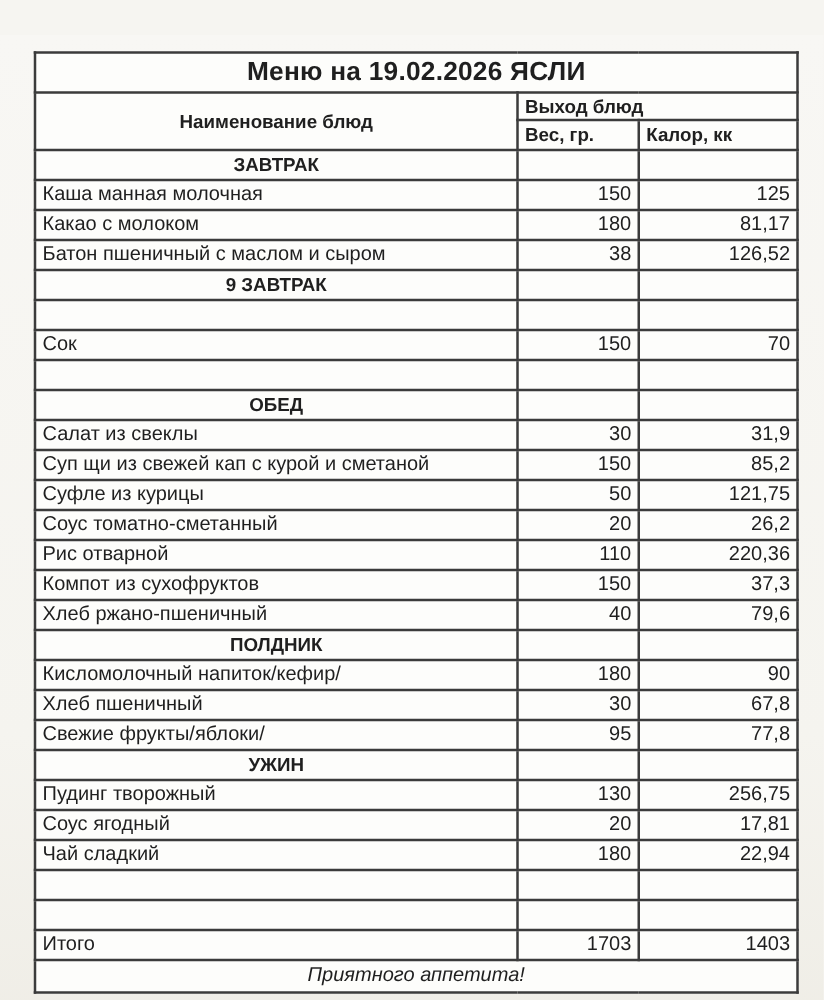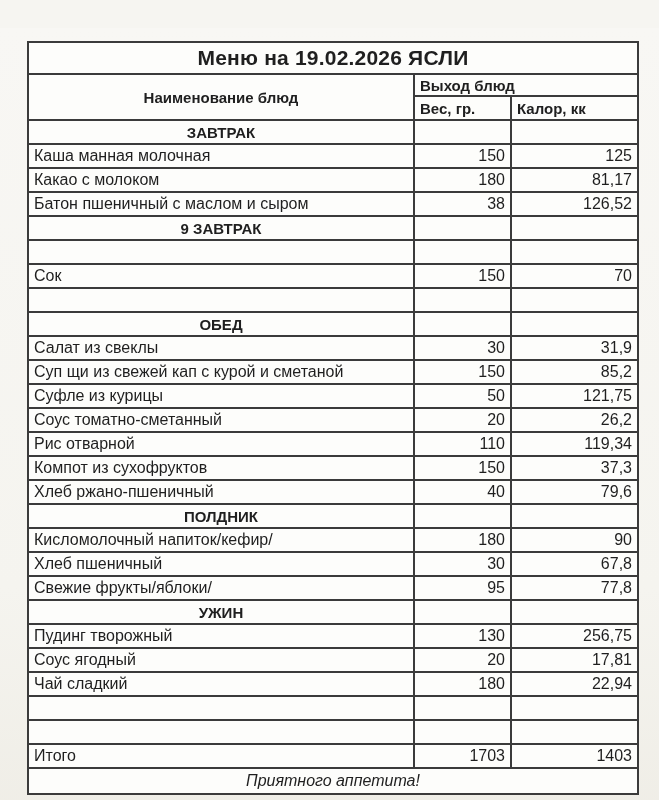--- a/index.html
+++ b/index.html
@@ -167,21 +167,21 @@
           <td class="c-num">121,75</td>
         </tr>
         <tr class="item">
           <td class="c-name">Соус томатно-сметанный</td>
           <td class="c-num">20</td>
           <td class="c-num">26,2</td>
         </tr>
         <tr class="item">
           <td class="c-name">Рис отварной</td>
           <td class="c-num">110</td>
-          <td class="c-num">119,34</td>
+          <td class="c-num">220,36</td>
         </tr>
         <tr class="item">
           <td class="c-name">Компот из сухофруктов</td>
           <td class="c-num">150</td>
           <td class="c-num">37,3</td>
         </tr>
         <tr class="item">
           <td class="c-name">Хлеб ржано-пшеничный</td>
           <td class="c-num">40</td>
           <td class="c-num">79,6</td>

